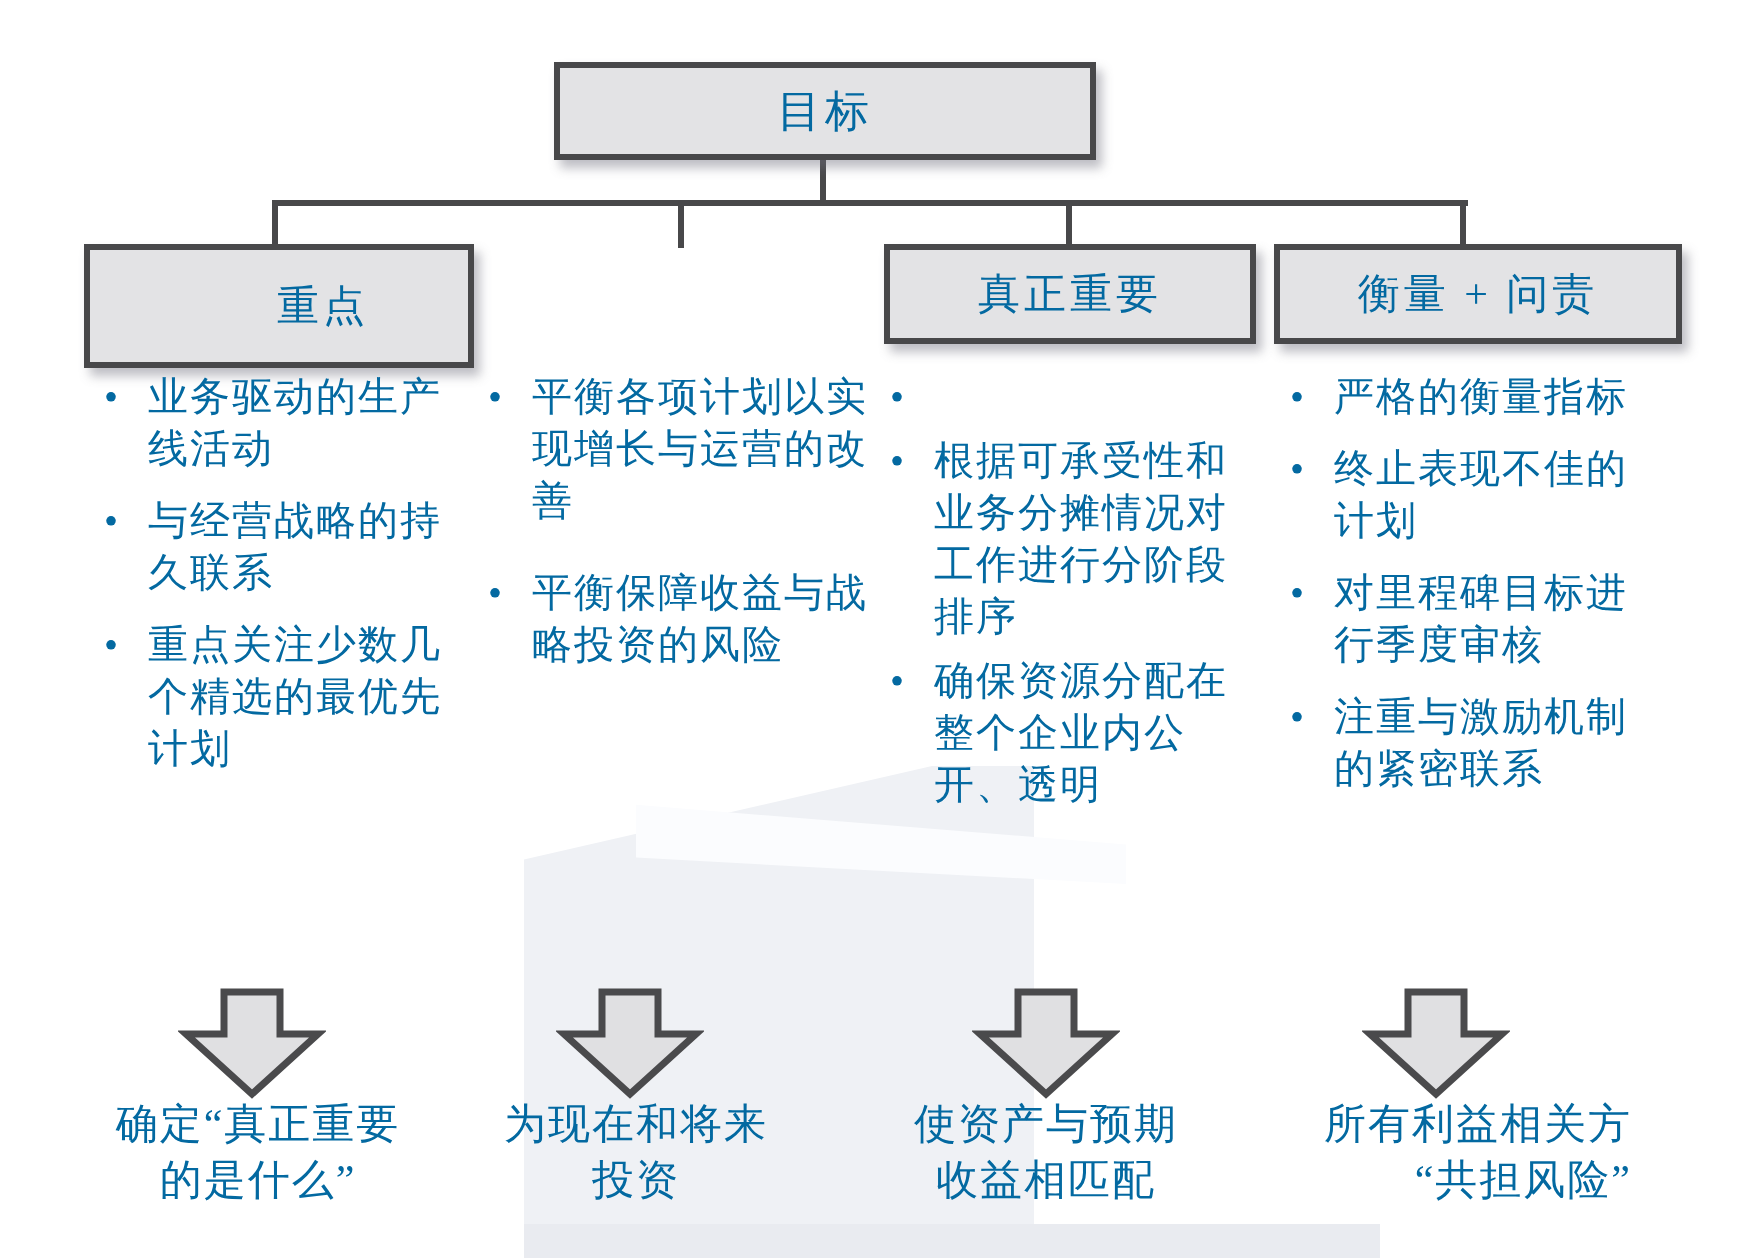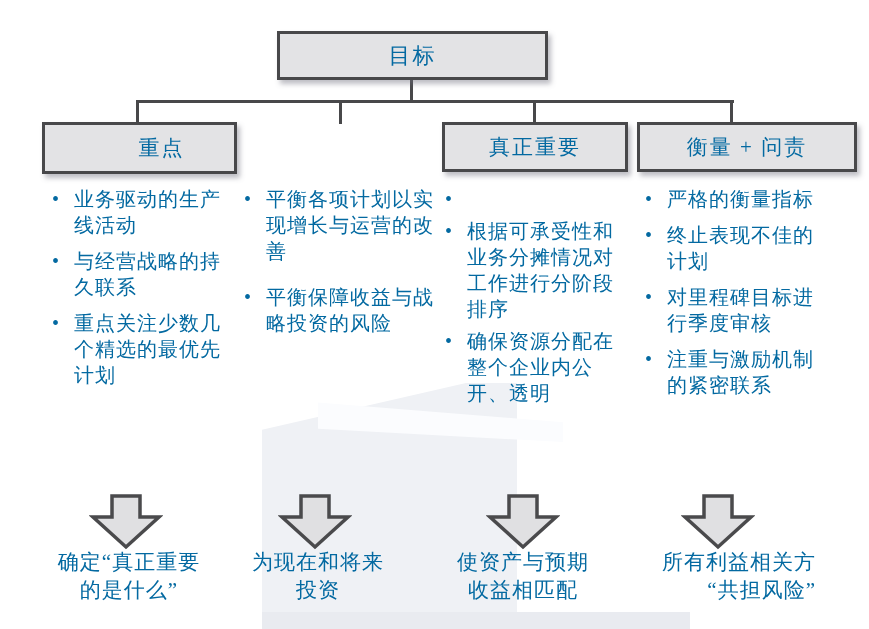--- a/index.html
+++ b/index.html
@@ -30,24 +30,24 @@
   .nodebox{
     position:absolute;
     background:#e3e3e5;
     border:3px solid #48484a;
     box-shadow:3px 4px 5px rgba(110,110,125,0.45);
     display:flex;align-items:center;justify-content:center;
     font-size:21px;letter-spacing:2px;
     box-sizing:border-box;
   }
   #goal-box{left:277px;top:31px;width:271px;height:49px;font-size:22px;}
-  #hdr0{left:42px; top:122px;width:195px;height:52px;padding-left:44px;}
+  #hdr0{left:42px; top:122px;width:195px;height:62px;padding-left:44px;}
   #hdr1{left:245px;top:122px;width:191px;height:50px;}
   #hdr2{left:442px;top:122px;width:186px;height:50px;}
-  #hdr3{left:637px;top:122px;width:220px;height:50px;}
+  #hdr3{left:637px;top:122px;width:204px;height:50px;}
   
   .cline{position:absolute;background:#48484a;}
   
   .blist{position:absolute;top:186px;margin:0;padding:0;list-style:none;
     font-size:20px;line-height:26px;letter-spacing:1px;}
   .blist li{display:flex;margin:0 0 10px 0;}
   .blist.tight li{margin-bottom:6px;}
   .blist.loose li{margin-bottom:20px;}
   .blist .dot{width:22px;flex:0 0 22px;letter-spacing:0;}
   .blist .btxt{flex:1;}

